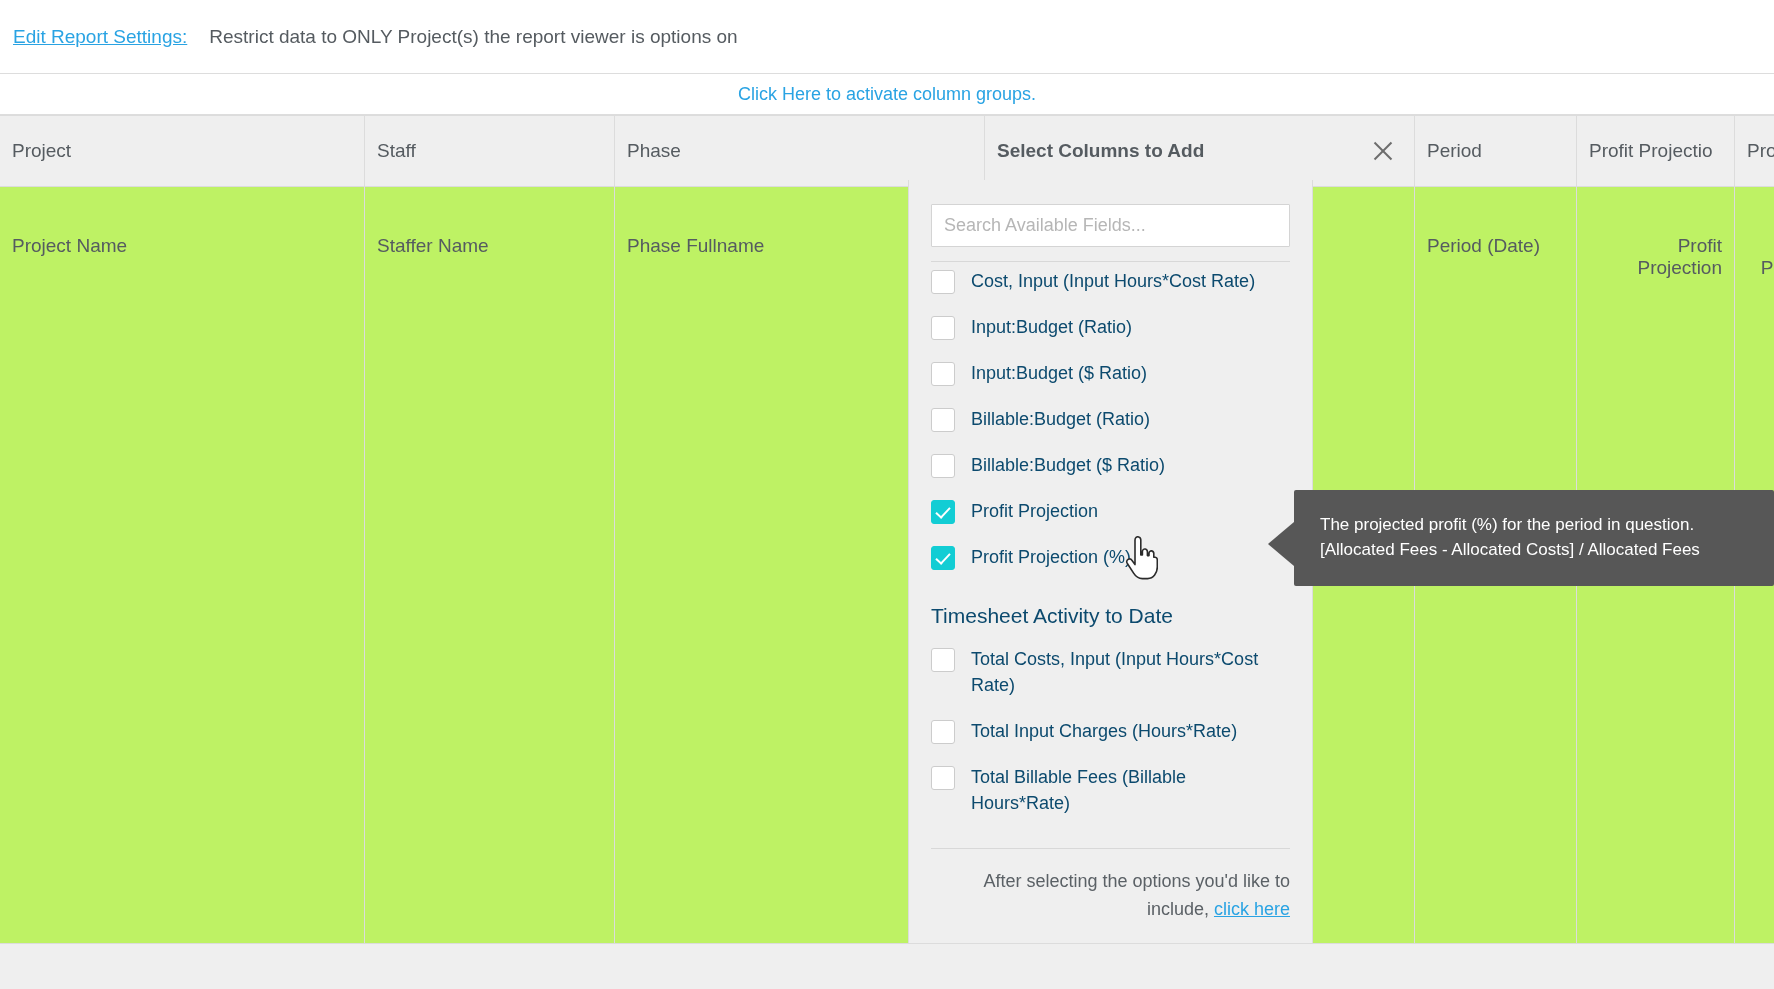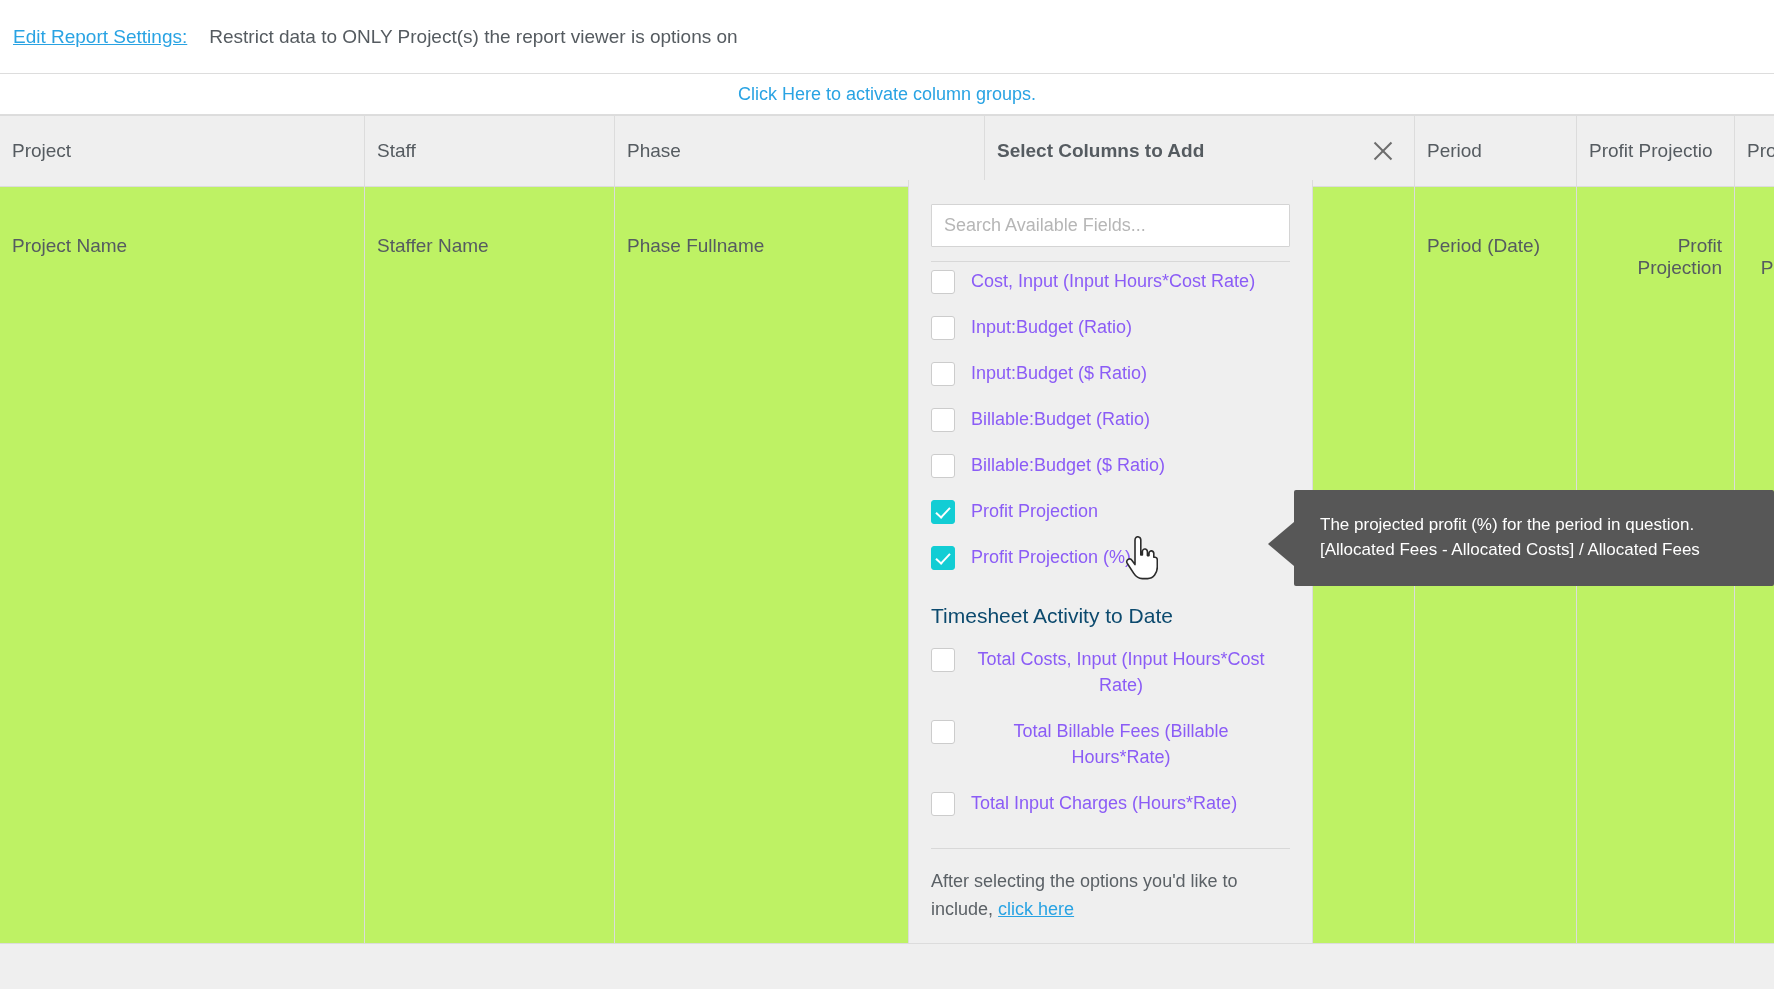--- a/index.html
+++ b/index.html
@@ -192,36 +192,35 @@
     width: 6px;
     height: 12px;
     border: solid #ffffff;
     border-width: 0 2.6px 2.6px 0;
     transform: rotate(43deg);
   }
   .opt-label {
     margin-left: 16px;
     font-size: 18px;
     line-height: 26px;
-    color: #8b5cf6;
+    color: #0c4a6e;
     max-width: 300px;
-    text-align: center;
   }
   .group-head {
     color: #0c4a6e;
     font-size: 21px;
     margin: 34px 0 18px 0;
   }
   .group-head.tight { margin-top: 30px; }
 
   .panel-footer {
     border-top: 1px solid #d8d8d8;
     margin: 0 22px;
     padding: 18px 0 20px 0;
-    text-align: left;
+    text-align: right;
     font-size: 18px;
     line-height: 28px;
     color: #5b6166;
   }
   .panel-footer a {
     color: #29a3e3;
     text-decoration: underline;
     cursor: pointer;
   }
 
@@ -383,26 +382,26 @@
 
       <div class="group-head">Timesheet Activity to Date</div>
 
       <div class="opt-row">
         <span class="cb"></span>
         <span class="opt-label">Total Costs, Input (Input Hours*Cost Rate)</span>
       </div>
 
       <div class="opt-row">
         <span class="cb"></span>
+        <span class="opt-label">Total Input Charges (Hours*Rate)</span>
+      </div>
+
+      <div class="opt-row">
+        <span class="cb"></span>
         <span class="opt-label">Total Billable Fees (Billable Hours*Rate)</span>
-      </div>
-
-      <div class="opt-row">
-        <span class="cb"></span>
-        <span class="opt-label">Total Input Charges (Hours*Rate)</span>
       </div>
 
       <div class="group-head tight">Billing/Contract Settings</div>
 
     </div>
 
   </div>
 
   <div class="panel-footer">
     <span>After selecting the options you'd like to include,</span>

